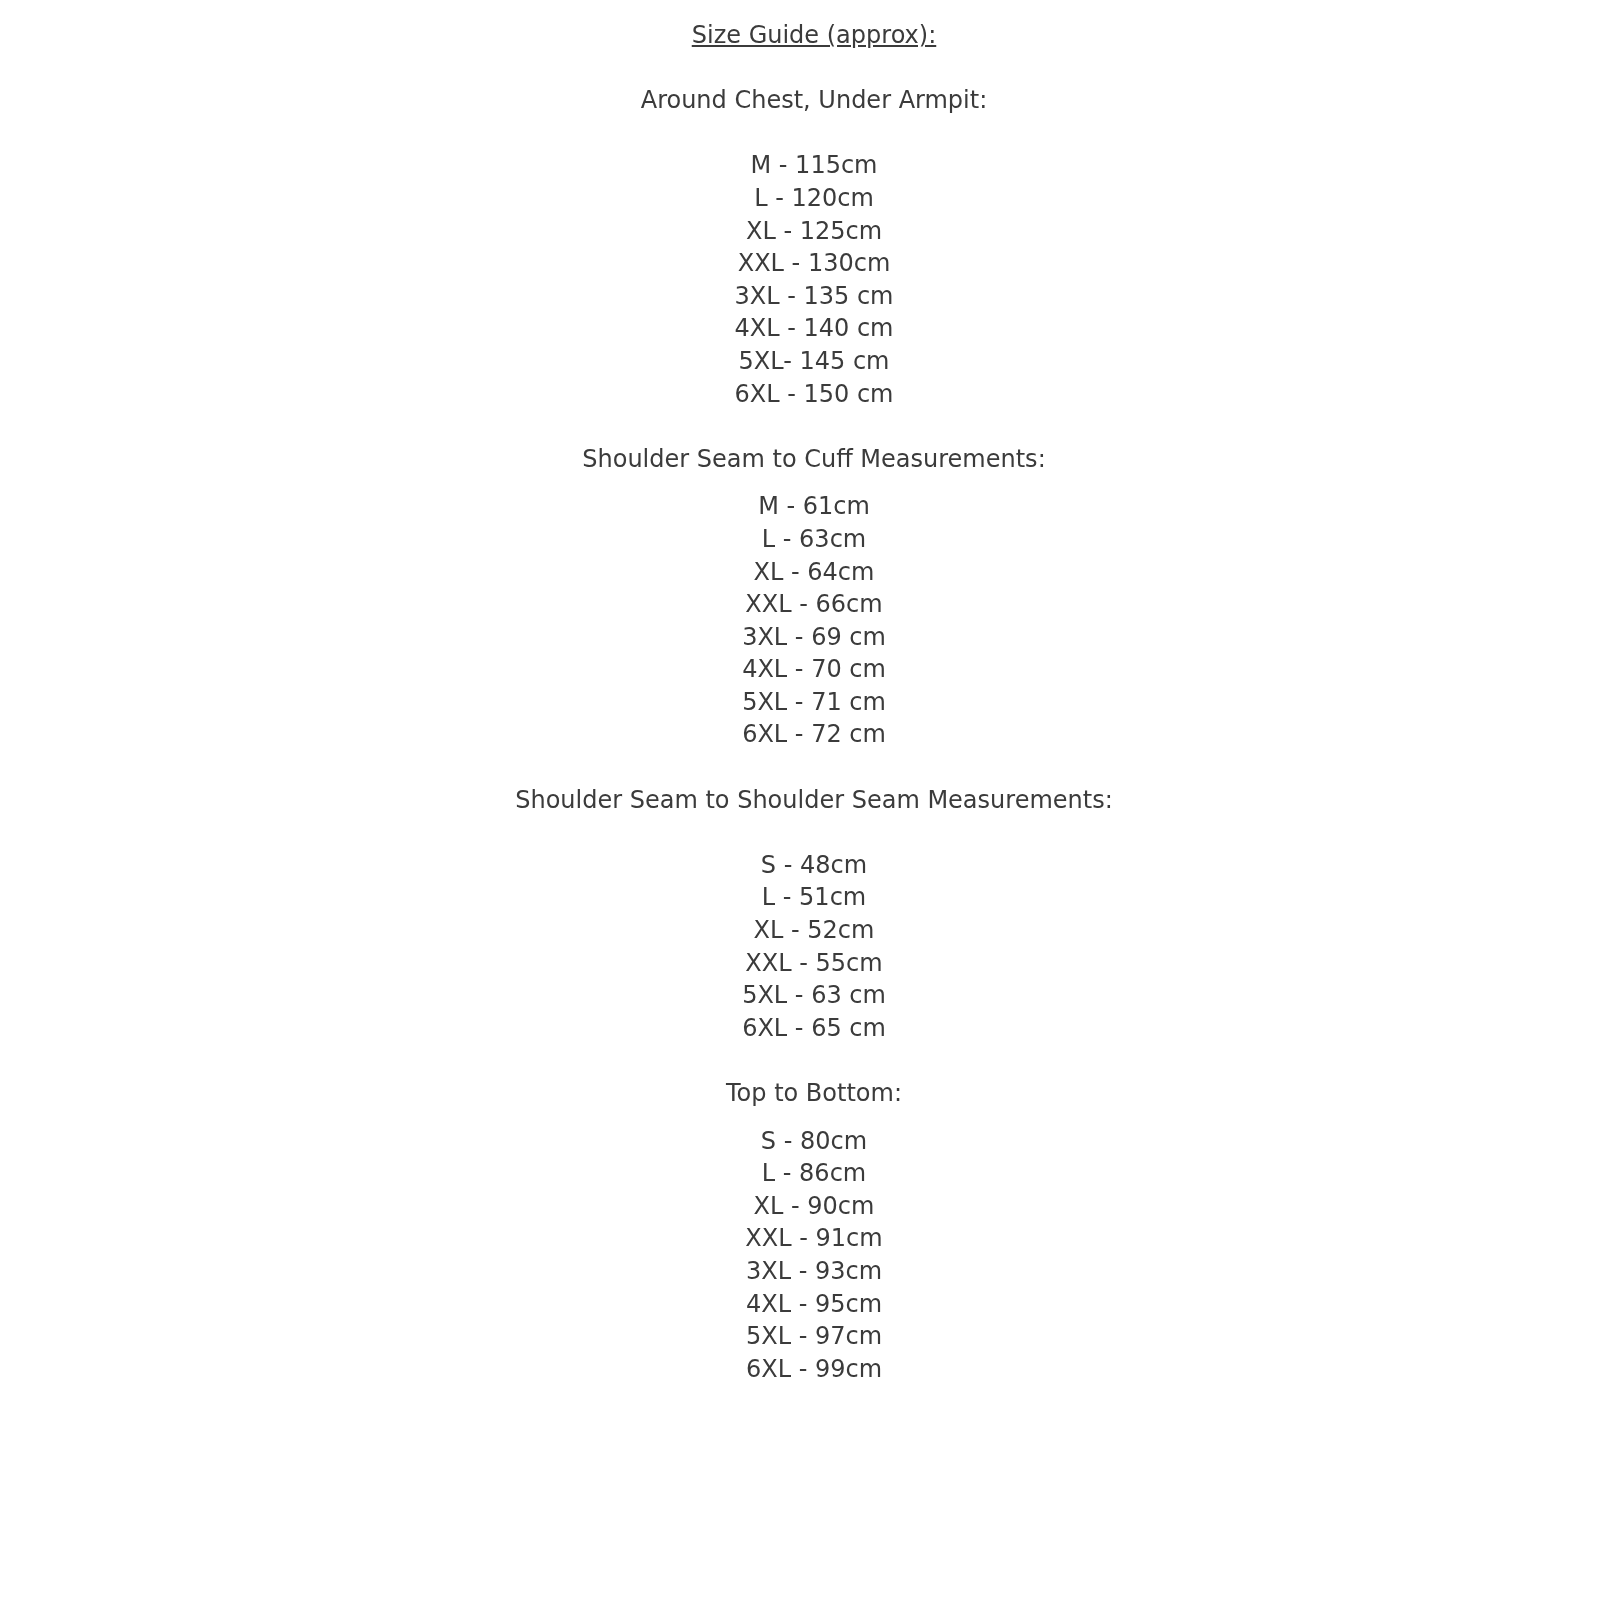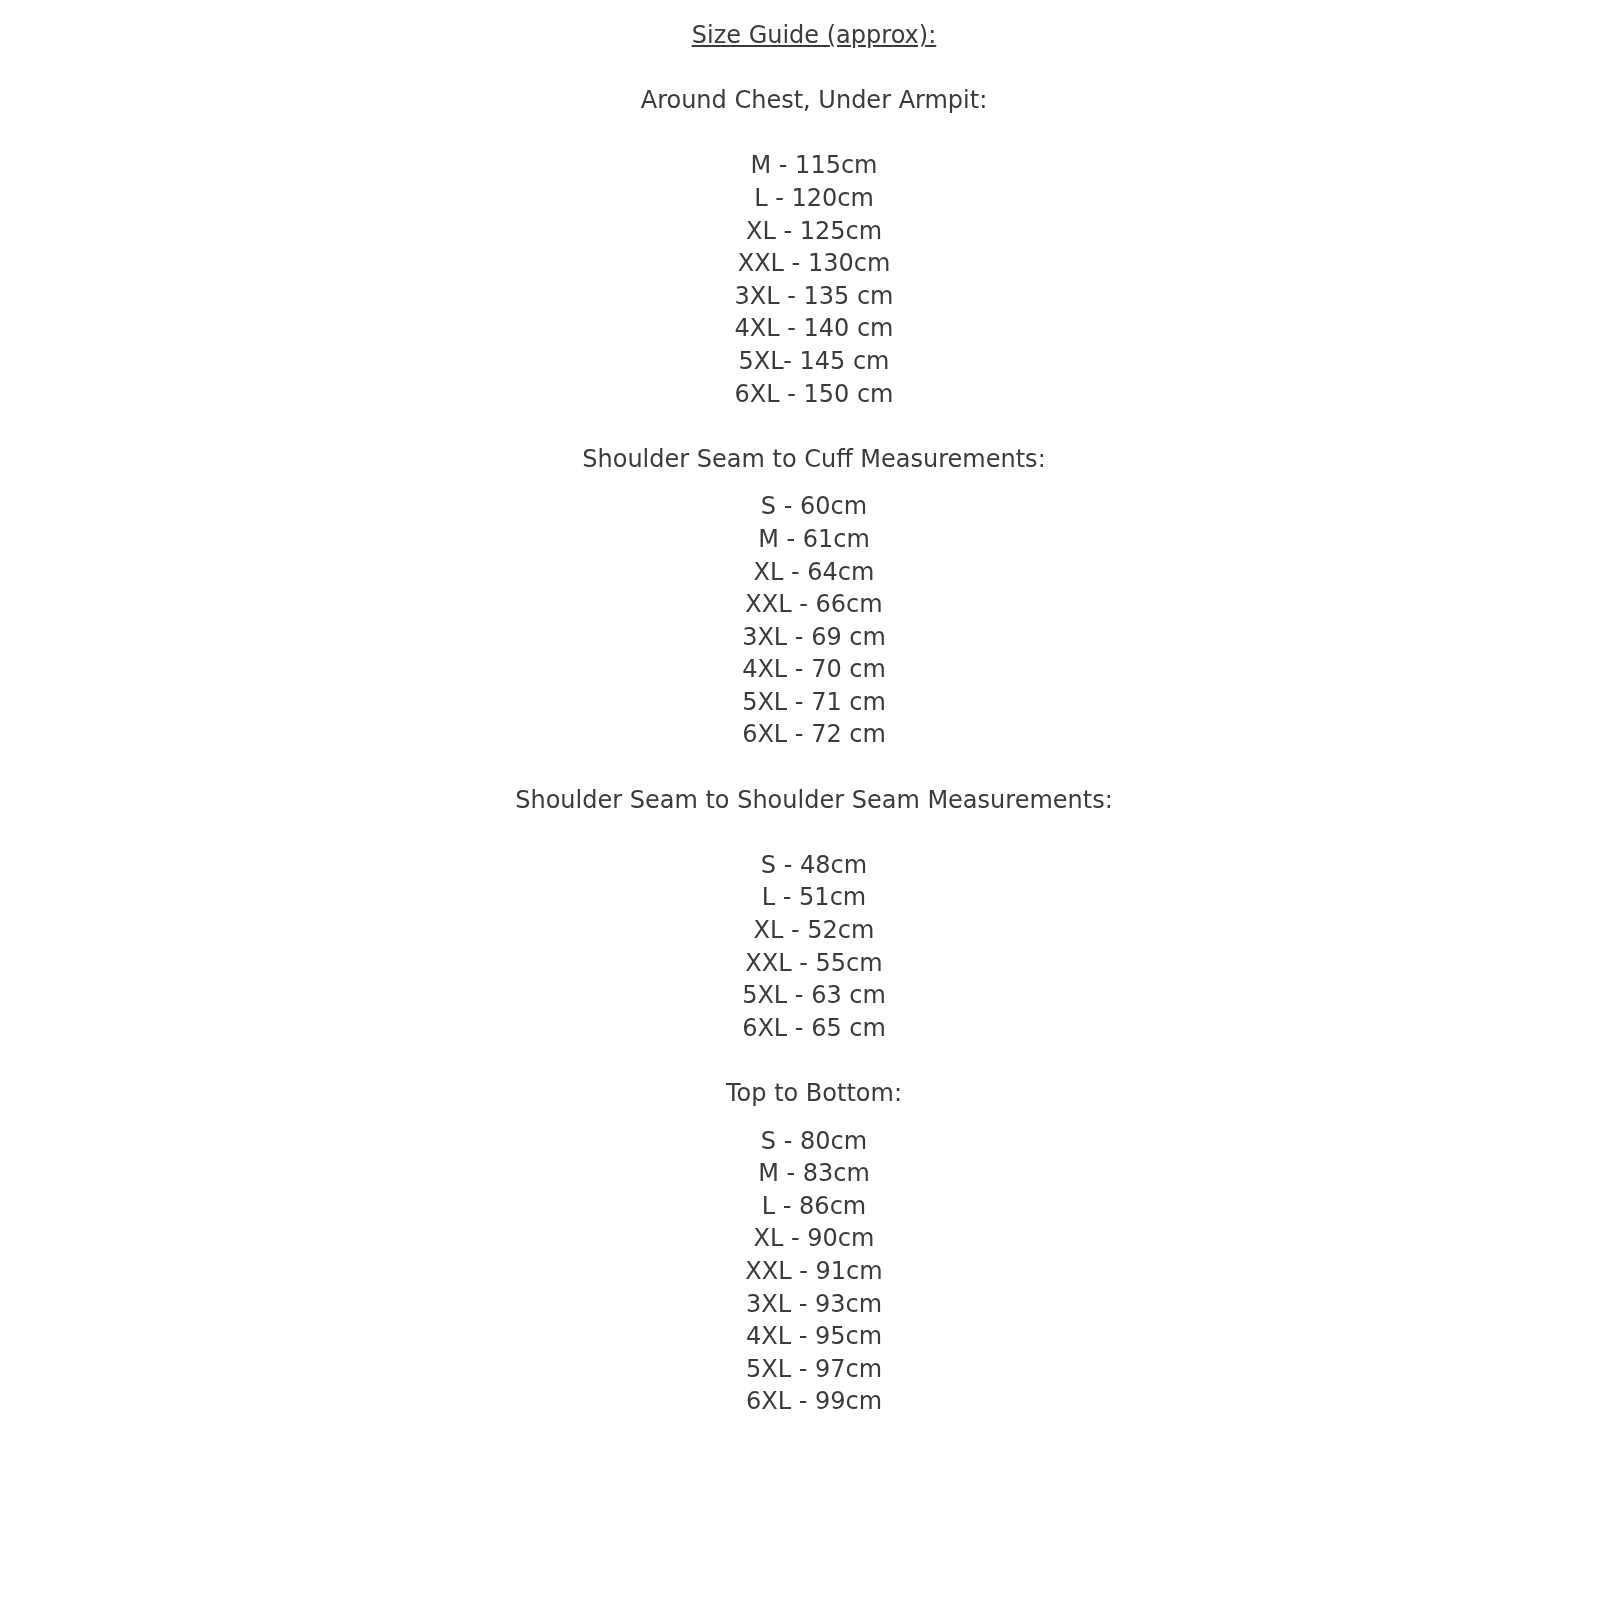--- a/index.html
+++ b/index.html
@@ -65,22 +65,22 @@
         <div class="row">3XL - 135 cm</div>
         <div class="row">4XL - 140 cm</div>
         <div class="row">5XL- 145 cm</div>
         <div class="row">6XL - 150 cm</div>
       </div>
   </section>
 
   <section>
     <h2>Shoulder Seam to Cuff Measurements:</h2>
     <div class="list">
-        <div class="row">S - 60cm</div>
         <div class="row">M - 61cm</div>
+        <div class="row">L - 63cm</div>
         <div class="row">XL - 64cm</div>
         <div class="row">XXL - 66cm</div>
         <div class="row">3XL - 69 cm</div>
         <div class="row">4XL - 70 cm</div>
         <div class="row">5XL - 71 cm</div>
         <div class="row">6XL - 72 cm</div>
       </div>
   </section>
 
   <section class="gap-after-header">
@@ -92,21 +92,20 @@
         <div class="row">XXL - 55cm</div>
         <div class="row">5XL - 63 cm</div>
         <div class="row">6XL - 65 cm</div>
       </div>
   </section>
 
   <section>
     <h2>Top to Bottom:</h2>
     <div class="list">
         <div class="row">S - 80cm</div>
-        <div class="row">M - 83cm</div>
         <div class="row">L - 86cm</div>
         <div class="row">XL - 90cm</div>
         <div class="row">XXL - 91cm</div>
         <div class="row">3XL - 93cm</div>
         <div class="row">4XL - 95cm</div>
         <div class="row">5XL - 97cm</div>
         <div class="row">6XL - 99cm</div>
       </div>
   </section>
 

